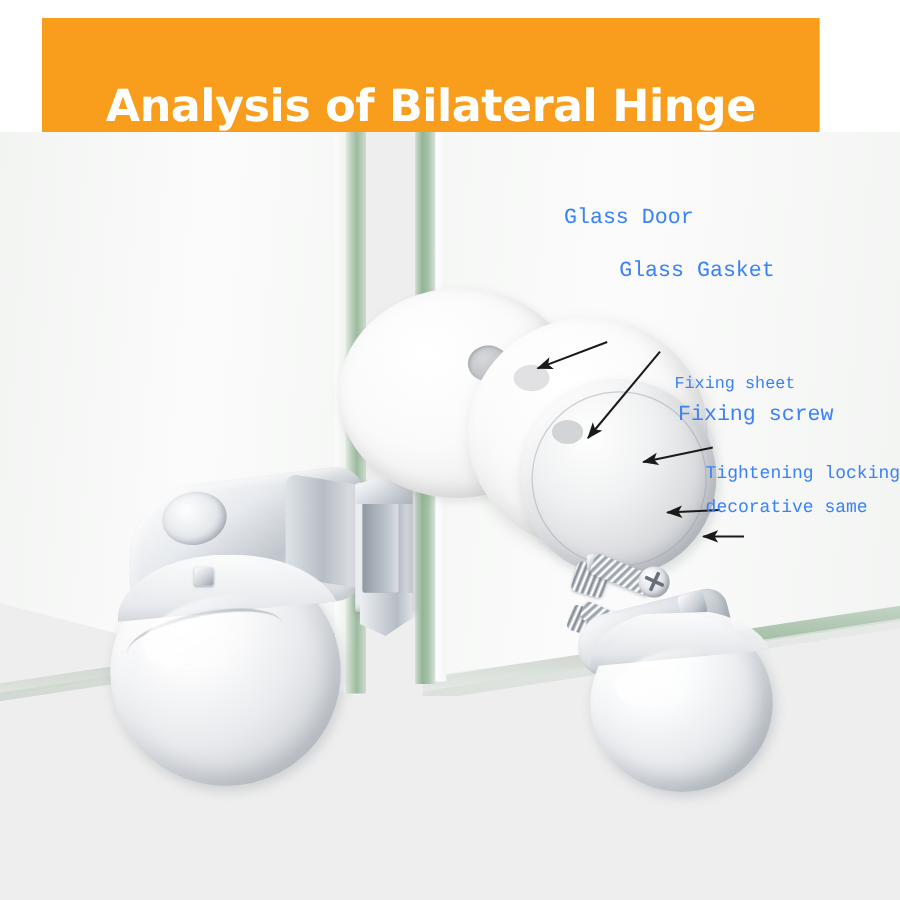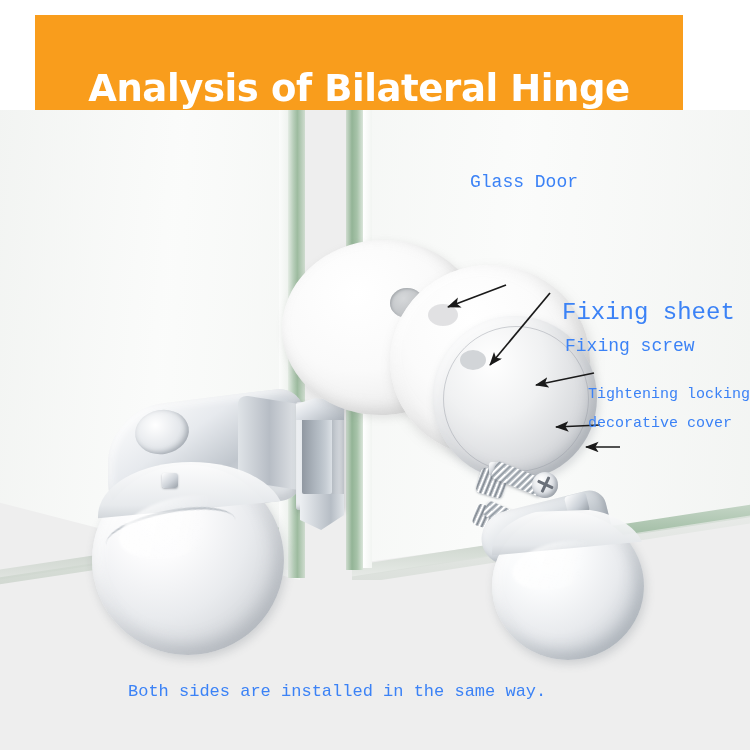--- a/index.html
+++ b/index.html
@@ -323,21 +323,21 @@
   .label{
     position:absolute;
     color:#3b82f6;
     font-family:Liberation Mono, monospace;
     white-space:nowrap;
     font-weight:500;
   }
   #label-glass-fixed-end{left:62px;top:228px;font-size:25px;}
   #label-glass-door{left:470px;top:172px;font-size:18px;}
   #label-glass-gasket{left:516px;top:216px;font-size:18px;}
-  #label-fixing-sheet{left:562px;top:299px;font-size:24px;}
+  #label-fixing-sheet{left:562px;top:312px;font-size:14px;}
   #label-fixing-screw{left:565px;top:336px;font-size:18px;}
   #label-tightening-1{left:588px;top:386px;font-size:15px;}
   #label-tightening-2{left:588px;top:415px;font-size:15px;}
   #label-bottom-note{left:128px;top:682px;font-size:17px;}
 
   
   #arrow-layer{position:absolute;left:0;top:0;width:750px;height:750px;pointer-events:none;}
 </style>
 </head>
 <body>
@@ -418,24 +418,24 @@
 
         <line x1="620" y1="282" x2="586" y2="282" stroke="#1a1a1a" stroke-width="1.7" marker-end="url(#ah)"></line>
       </svg>
 
     </div>
   </div>
 
 
   <div class="label" id="label-glass-door">Glass Door</div>
 
+  <div class="label" id="label-glass-gasket">Glass Gasket</div>
 
   <div class="label" id="label-fixing-sheet">Fixing sheet</div>
 
   <div class="label" id="label-fixing-screw">Fixing screw</div>
 
   <div class="label" id="label-tightening-1">Tightening locking</div>
 
-  <div class="label" id="label-tightening-2">decorative cover</div>
-
-  <div class="label" id="label-bottom-note">Both sides are installed in the same way.</div>
+  <div class="label" id="label-tightening-2">decorative same</div>
+
 
 </div>
 
 </body></html>

